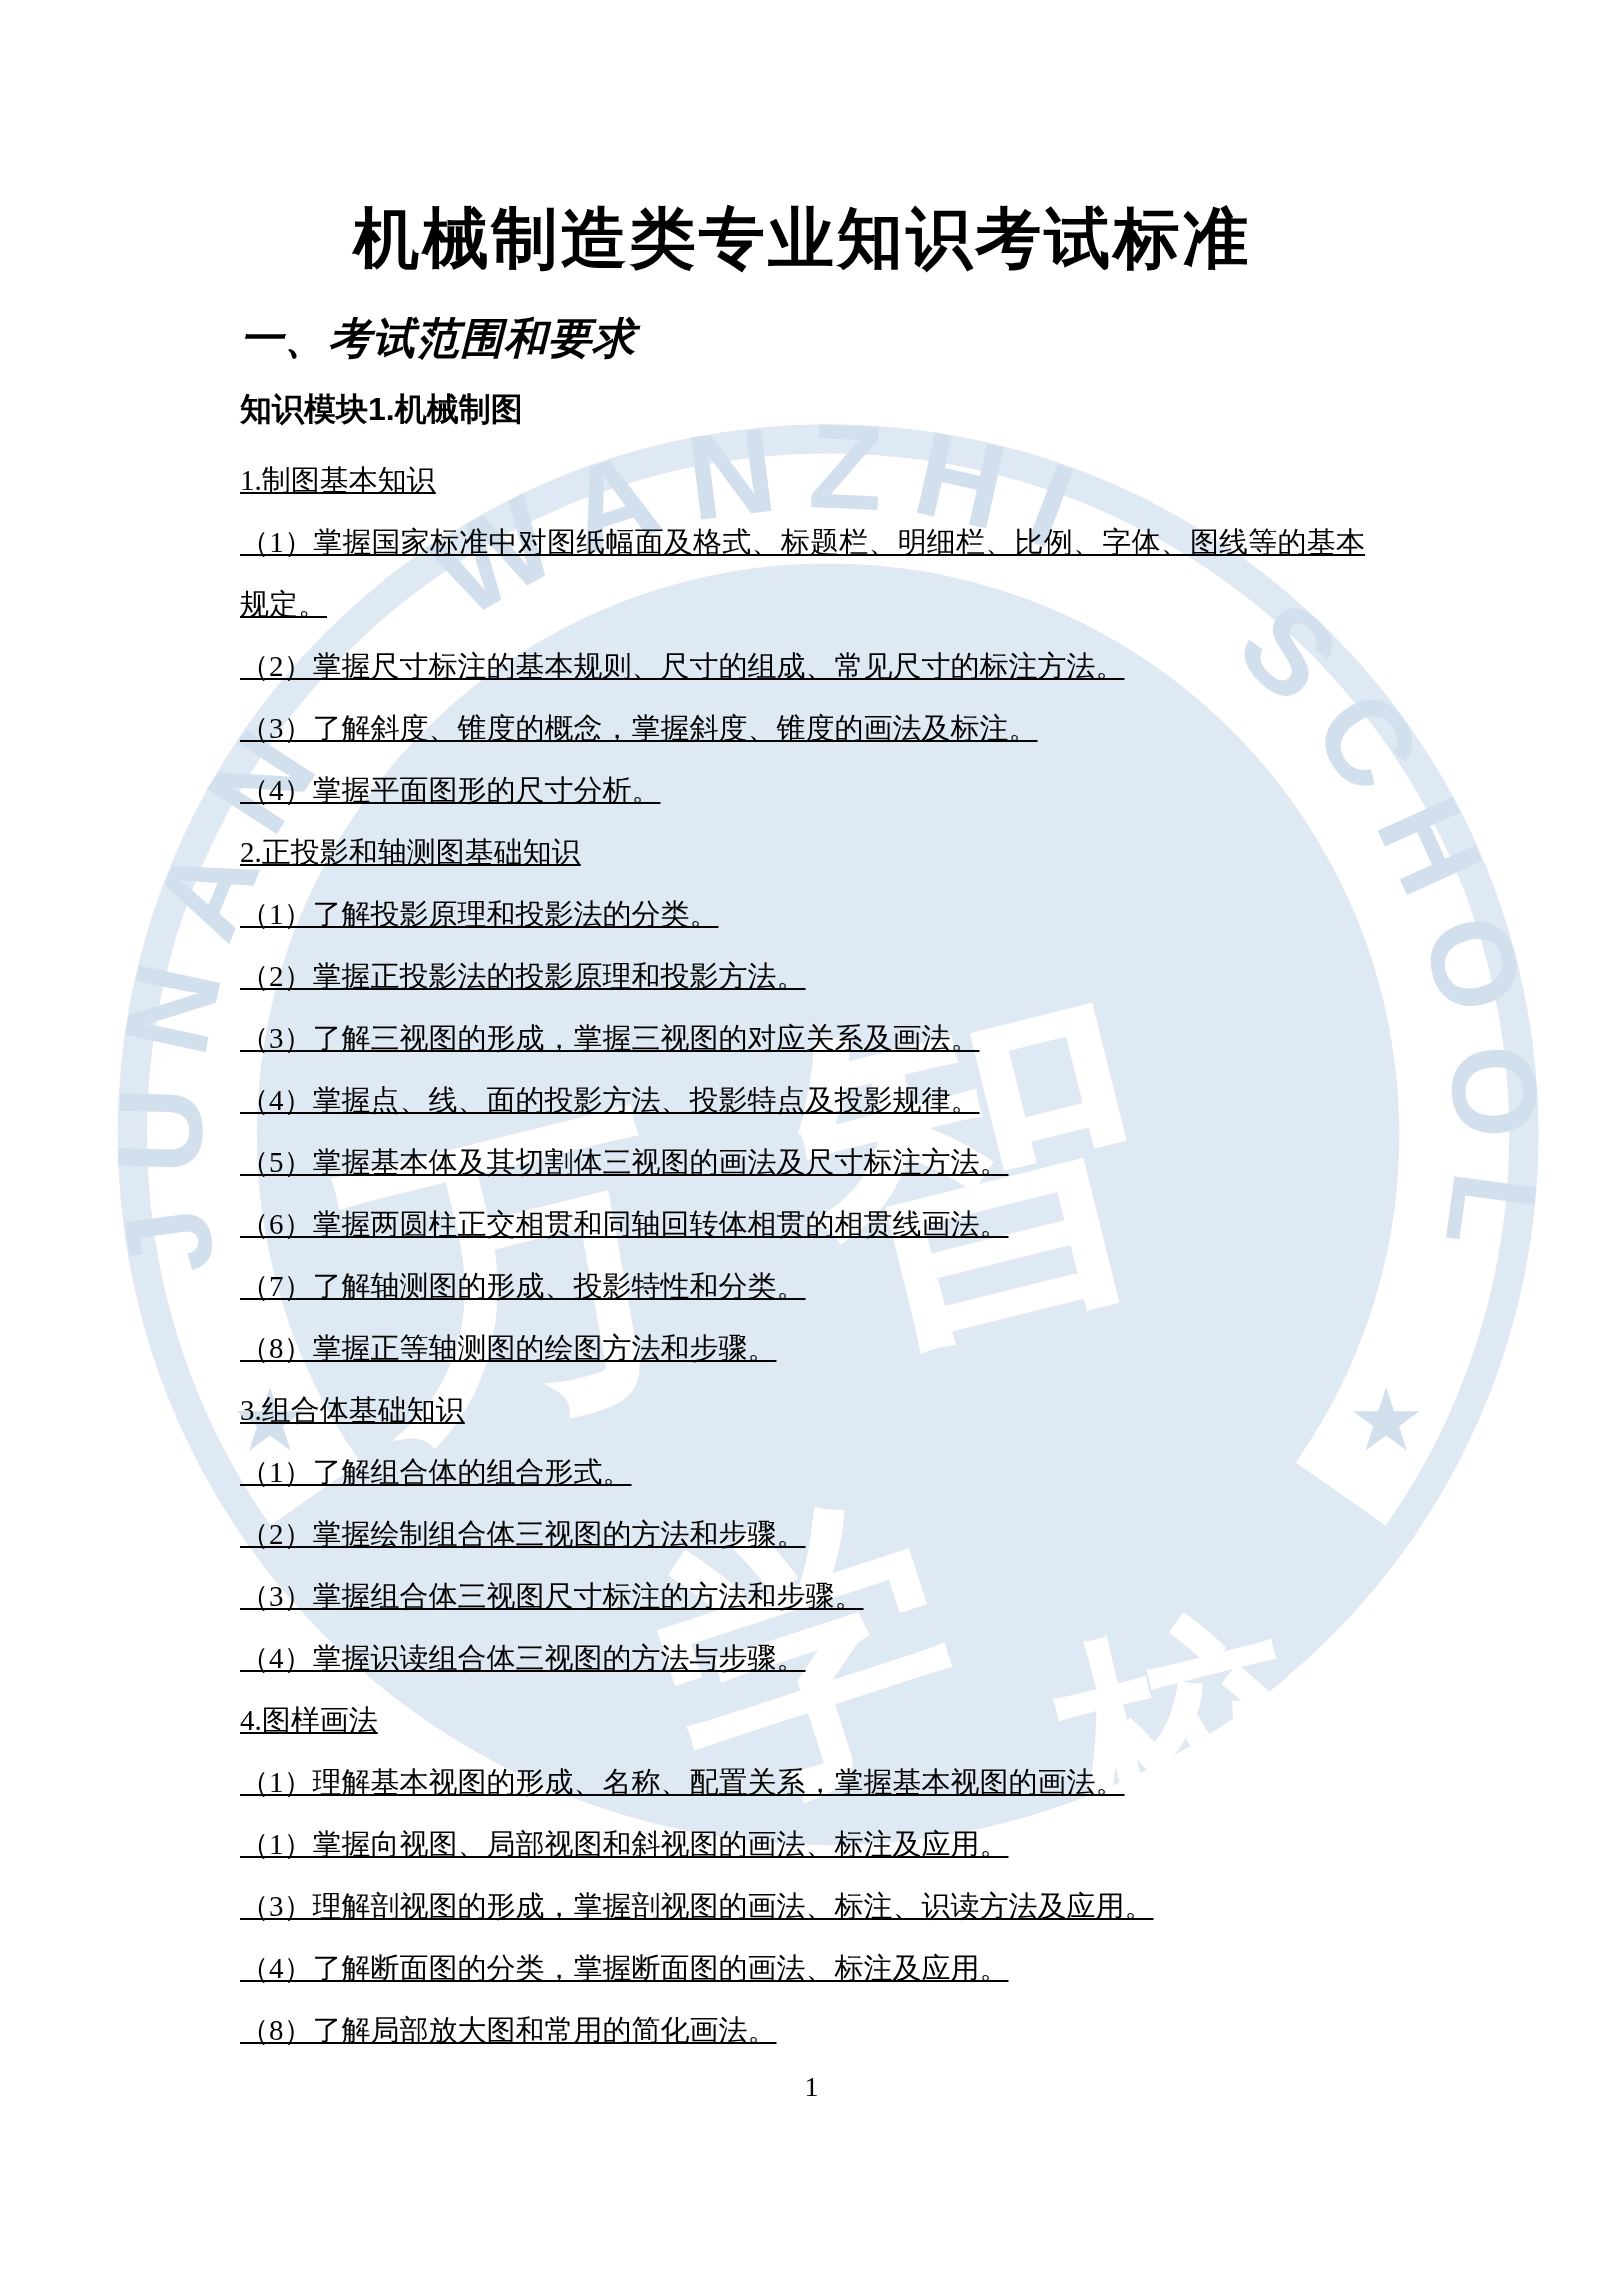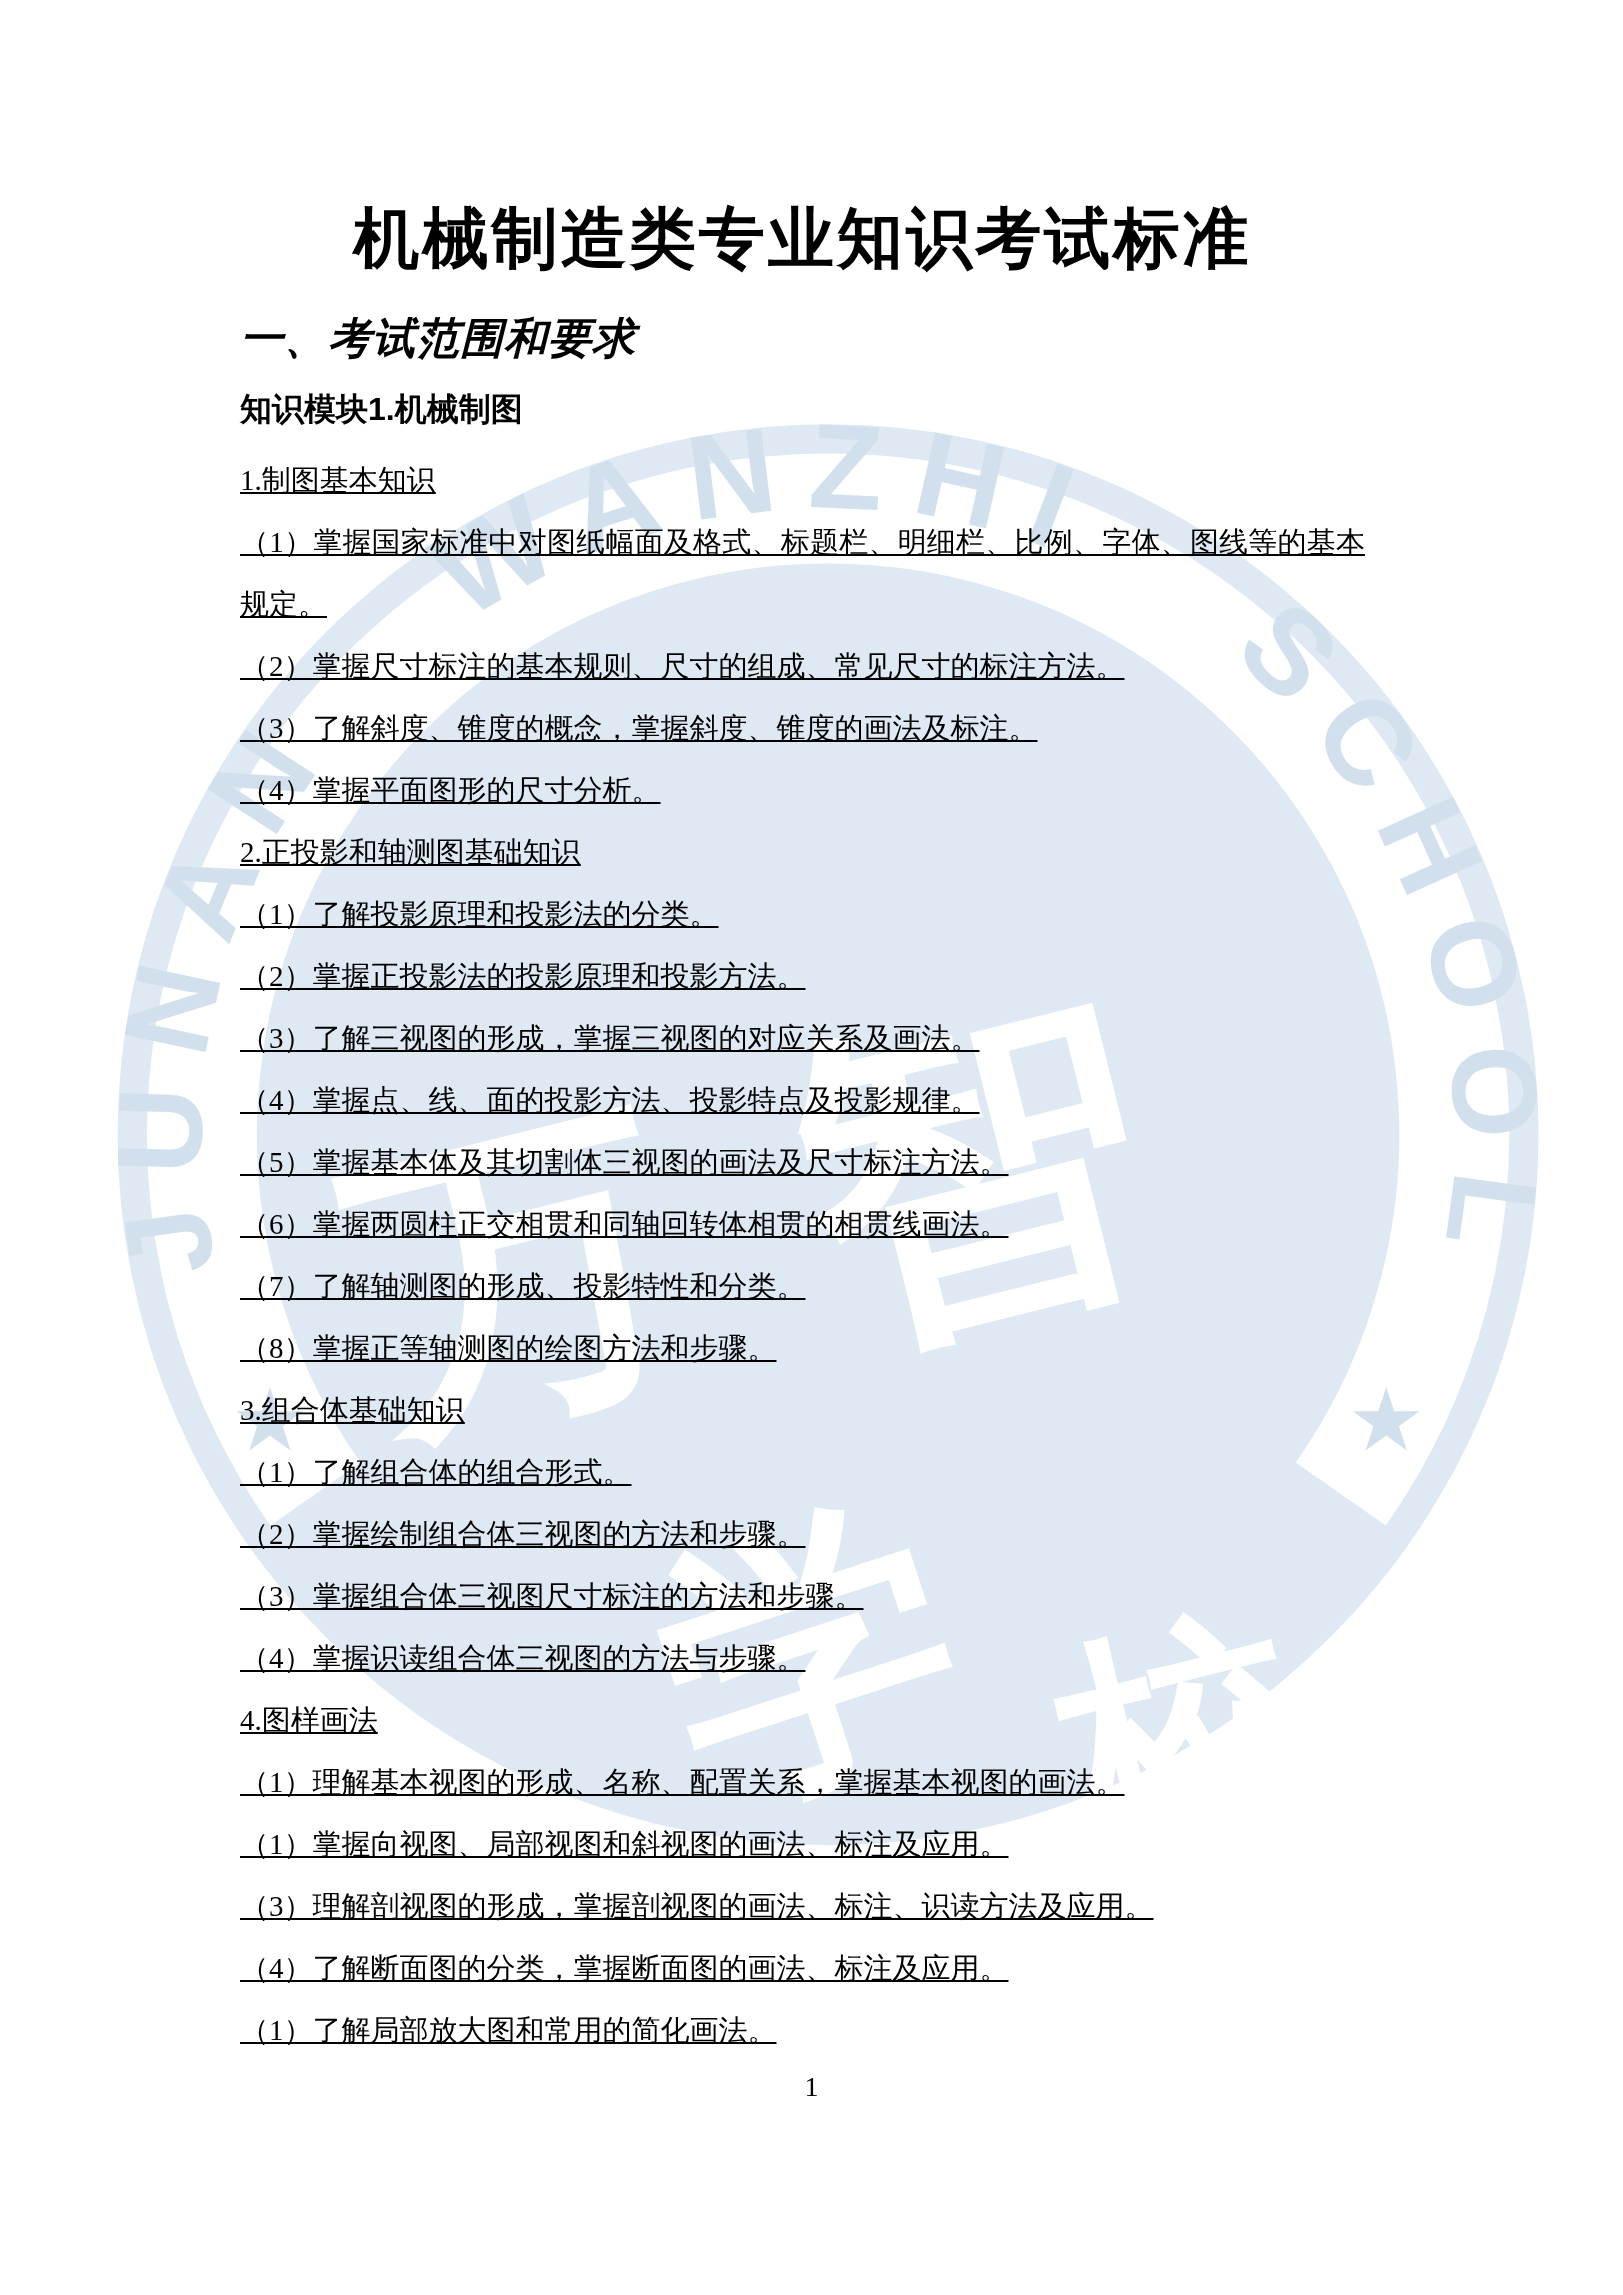--- a/index.html
+++ b/index.html
@@ -126,19 +126,19 @@
         <p>3.组合体基础知识</p>
         <p>（1）了解组合体的组合形式。</p>
         <p>（2）掌握绘制组合体三视图的方法和步骤。</p>
         <p>（3）掌握组合体三视图尺寸标注的方法和步骤。</p>
         <p>（4）掌握识读组合体三视图的方法与步骤。</p>
         <p>4.图样画法</p>
         <p>（1）理解基本视图的形成、名称、配置关系，掌握基本视图的画法。</p>
         <p>（1）掌握向视图、局部视图和斜视图的画法、标注及应用。</p>
         <p>（3）理解剖视图的形成，掌握剖视图的画法、标注、识读方法及应用。</p>
         <p>（4）了解断面图的分类，掌握断面图的画法、标注及应用。</p>
-        <p>（1）了解局部放大图和常用的简化画法。</p>
+        <p>（8）了解局部放大图和常用的简化画法。</p>
       </div>
   </div>
 
   <div class="page-number">1</div>
 </div>
 
 
 </body></html>

